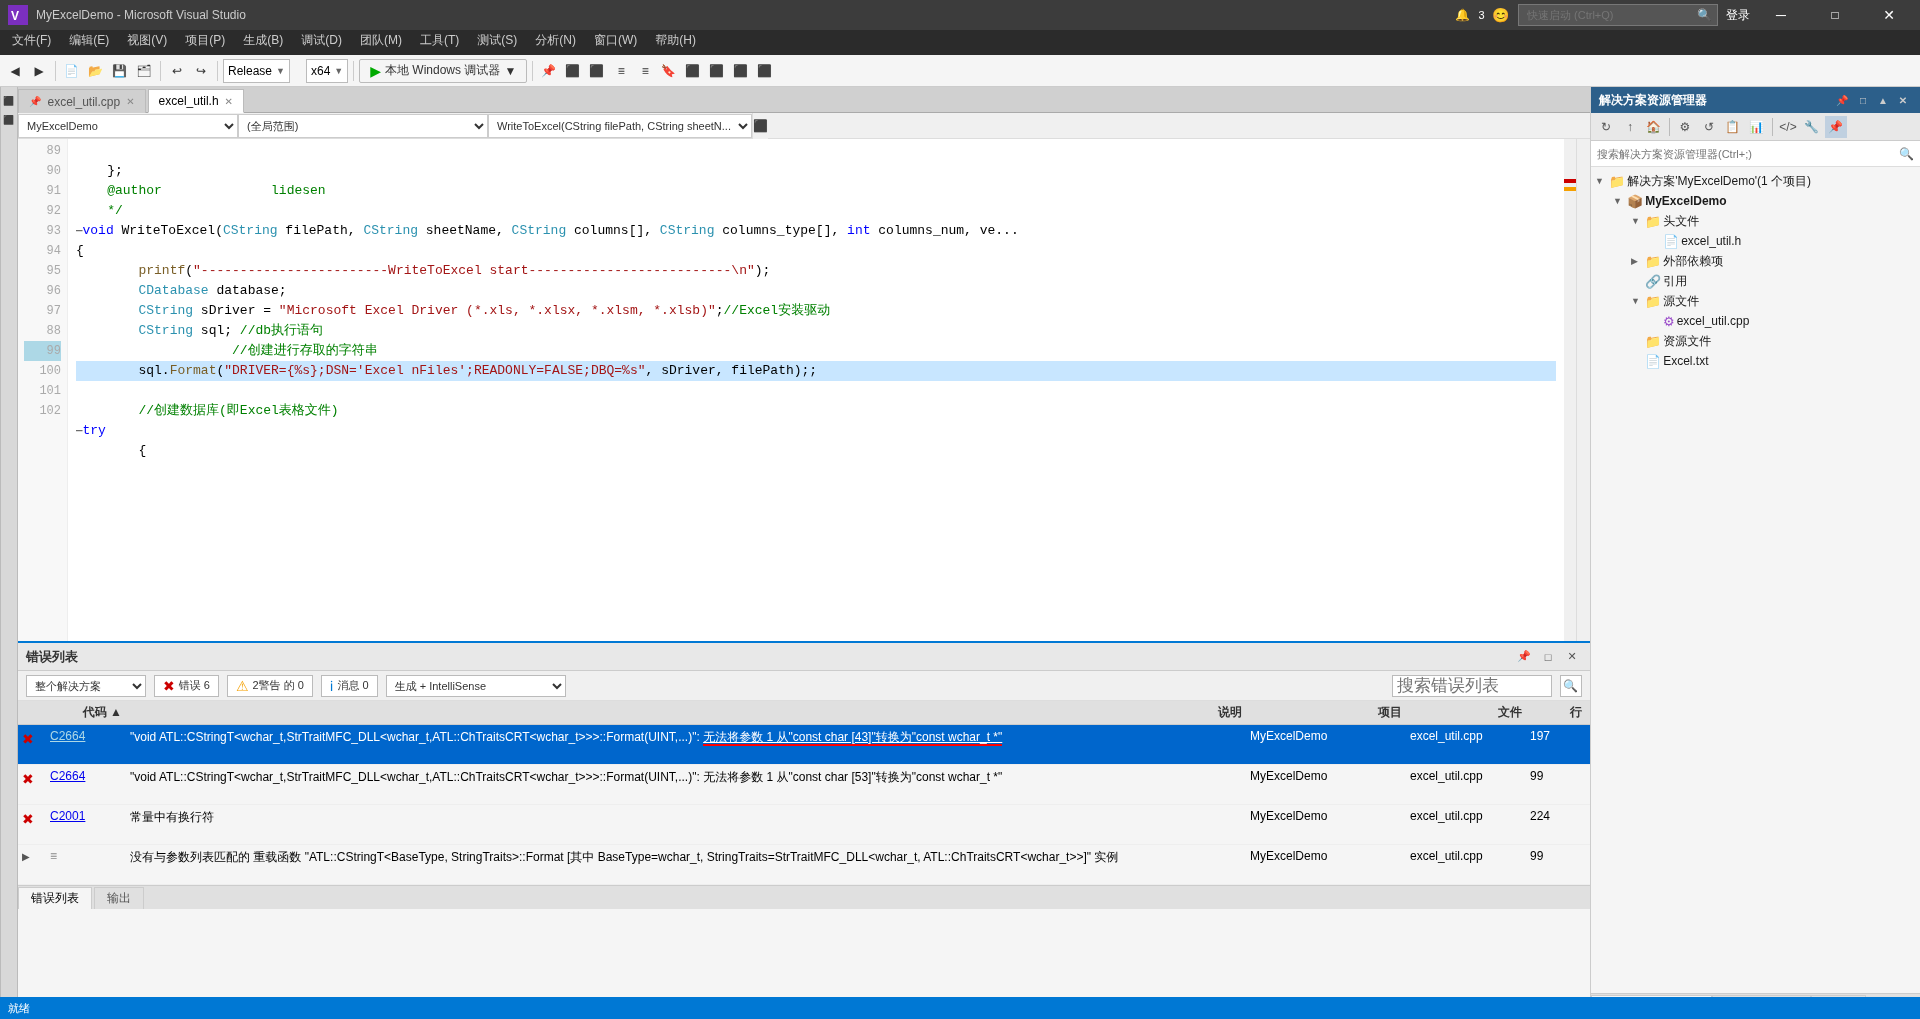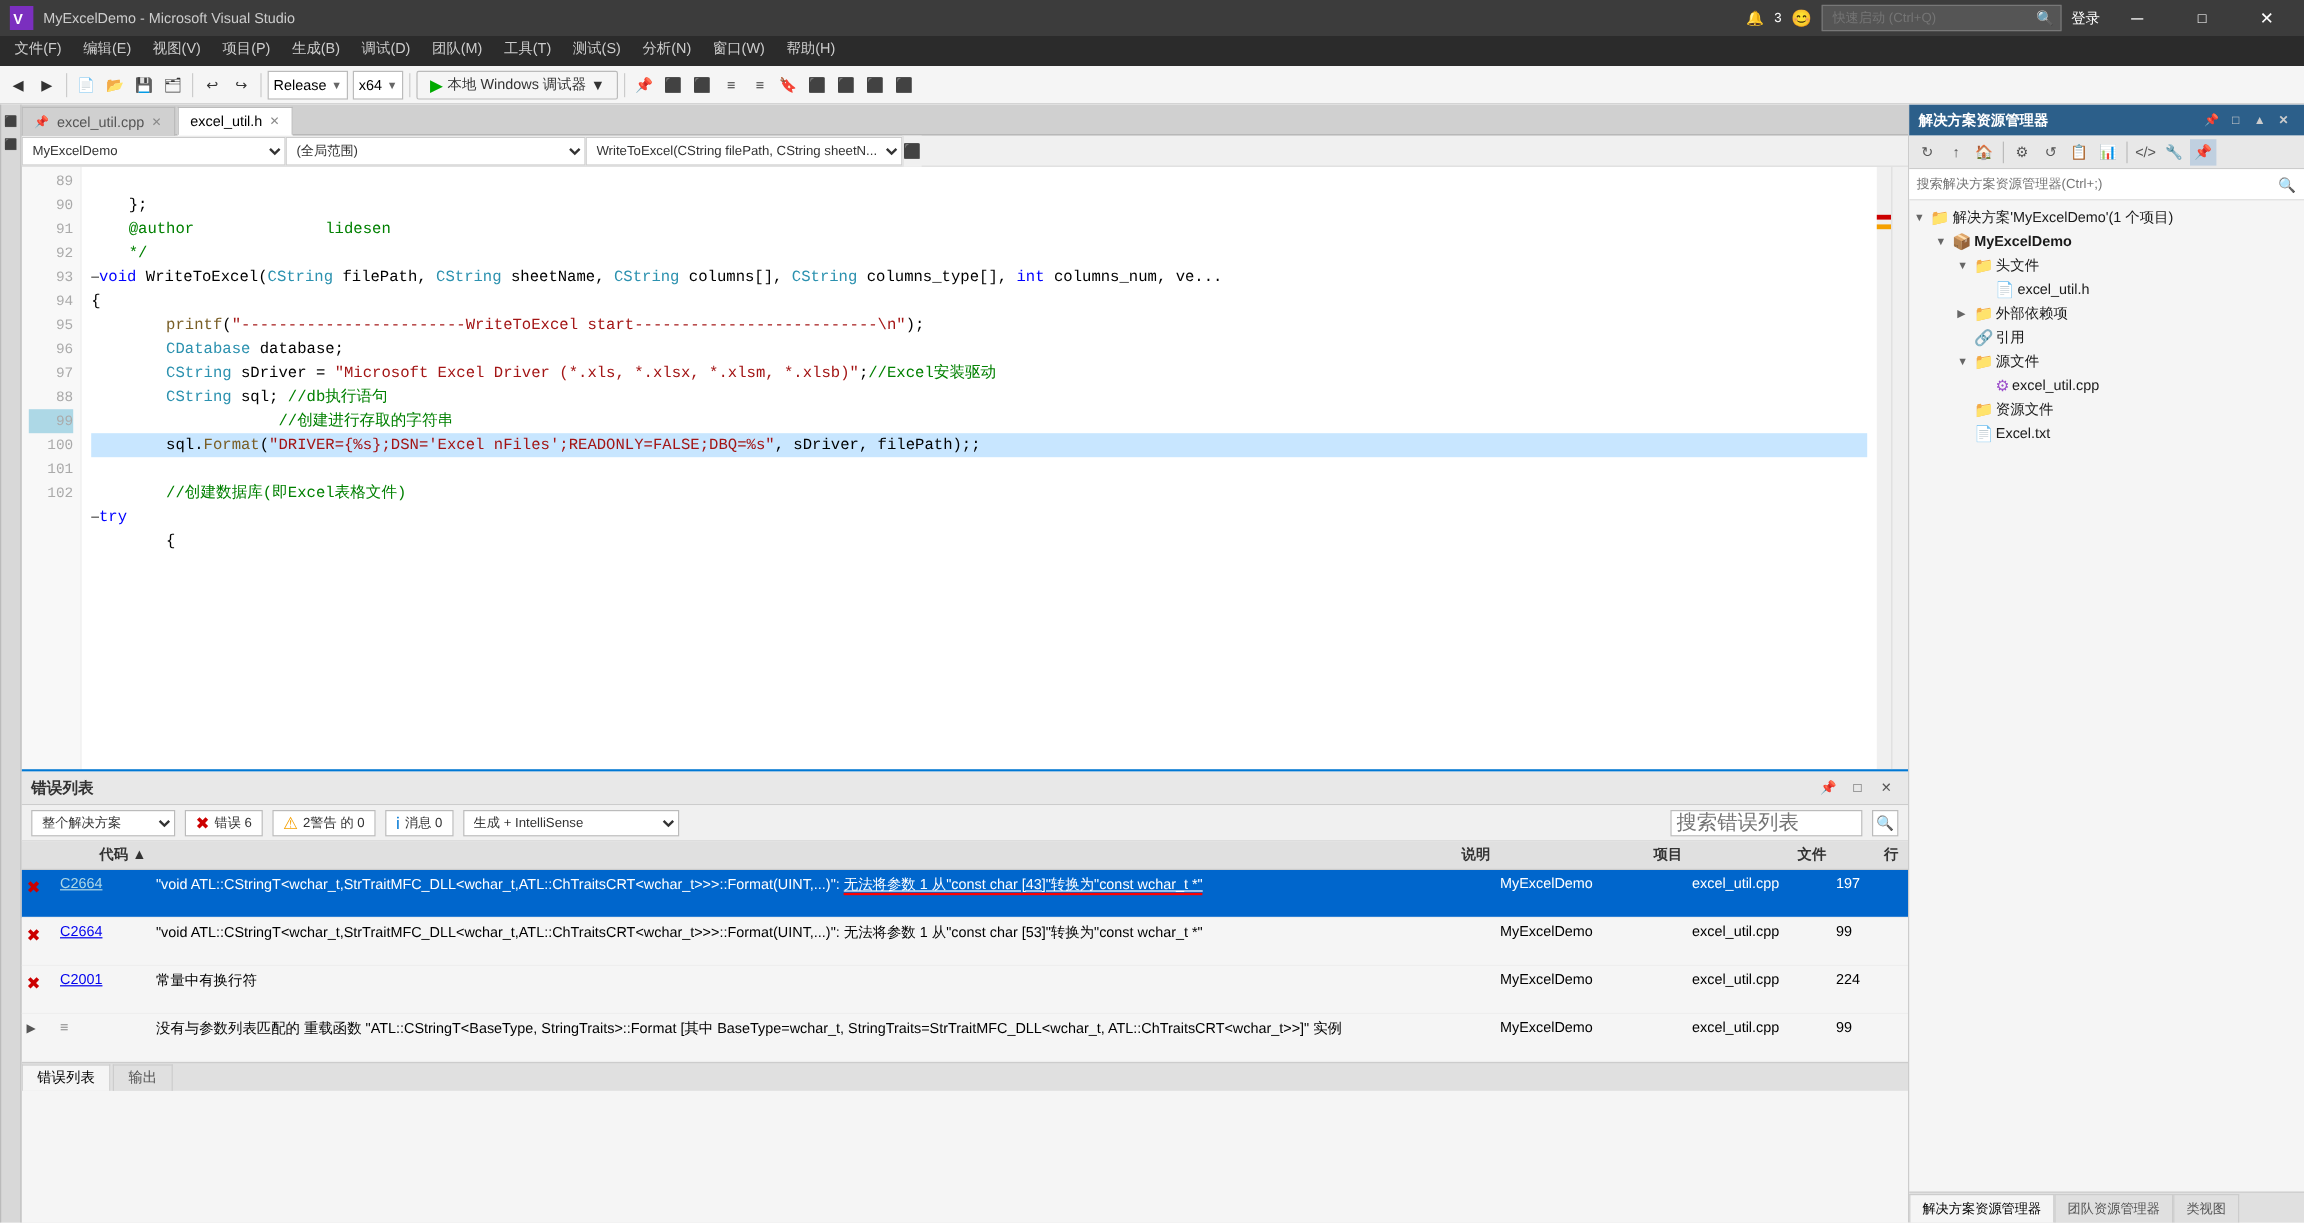--- a/index.html
+++ b/index.html
@@ -400,21 +400,21 @@
     <div class="tb-sep"></div>
     <div class="tb-btn">↩</div>
     <div class="tb-btn">↪</div>
     <div class="tb-sep"></div>
 
     <div class="tb-dropdown">
       <span>Release</span>
       <span class="arrow">▼</span>
     </div>
 
-    <div class="tb-dropdown" style="margin-left:2px;">
+    <div class="tb-dropdown" style="margin-left:14px;">
       <span>x64</span>
       <span class="arrow">▼</span>
     </div>
     <div class="tb-sep"></div>
 
     <div class="run-btn">
       <span class="play">▶</span>
       <span>本地 Windows 调试器</span>
       <span class="arrow">▼</span>
     </div>
@@ -731,13 +731,16 @@
 
       <div class="se-bottom-tabs">
         <div class="se-btab active">解决方案资源管理器</div>
         <div class="se-btab">团队资源管理器</div>
         <div class="se-btab">类视图</div>
       </div>
     </div>
 
   </div>
 
+  <div id="statusbar">
+    <span>就绪</span>
+  </div>
 </div>
 
 </body></html>

